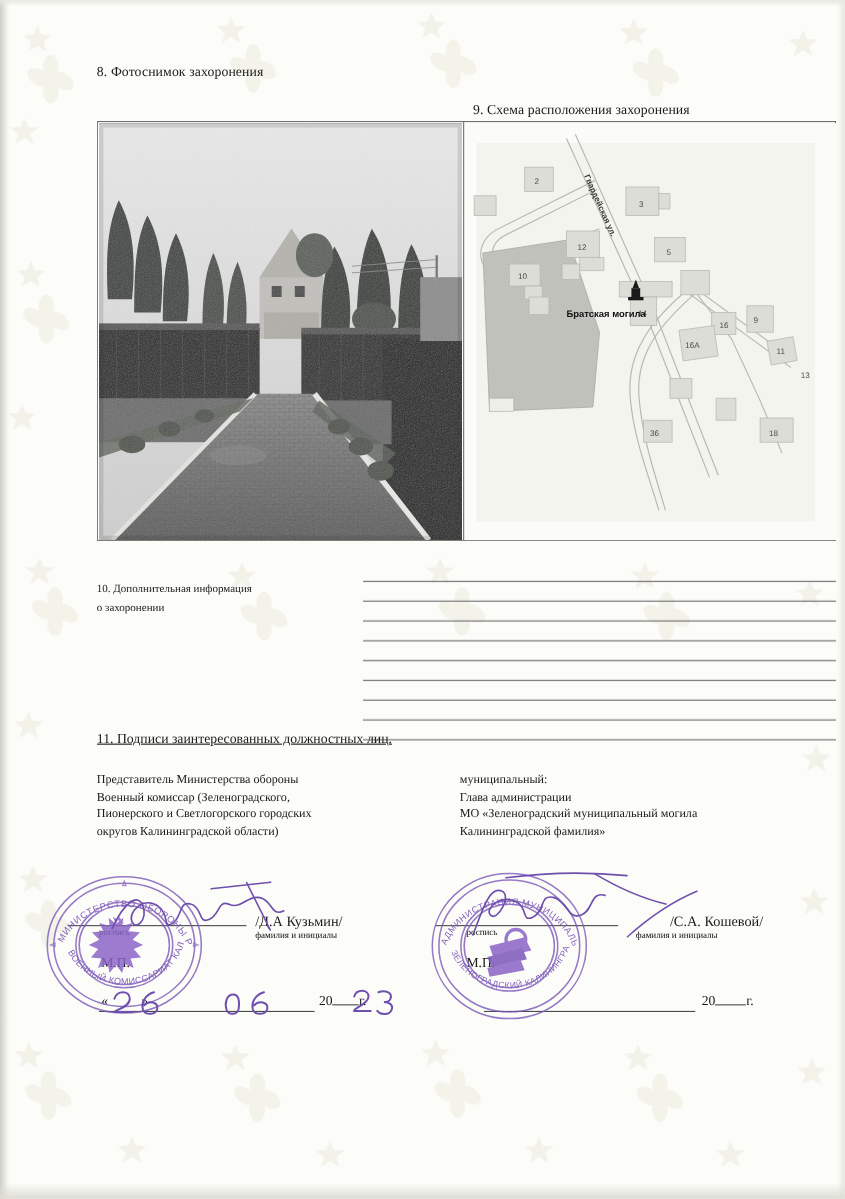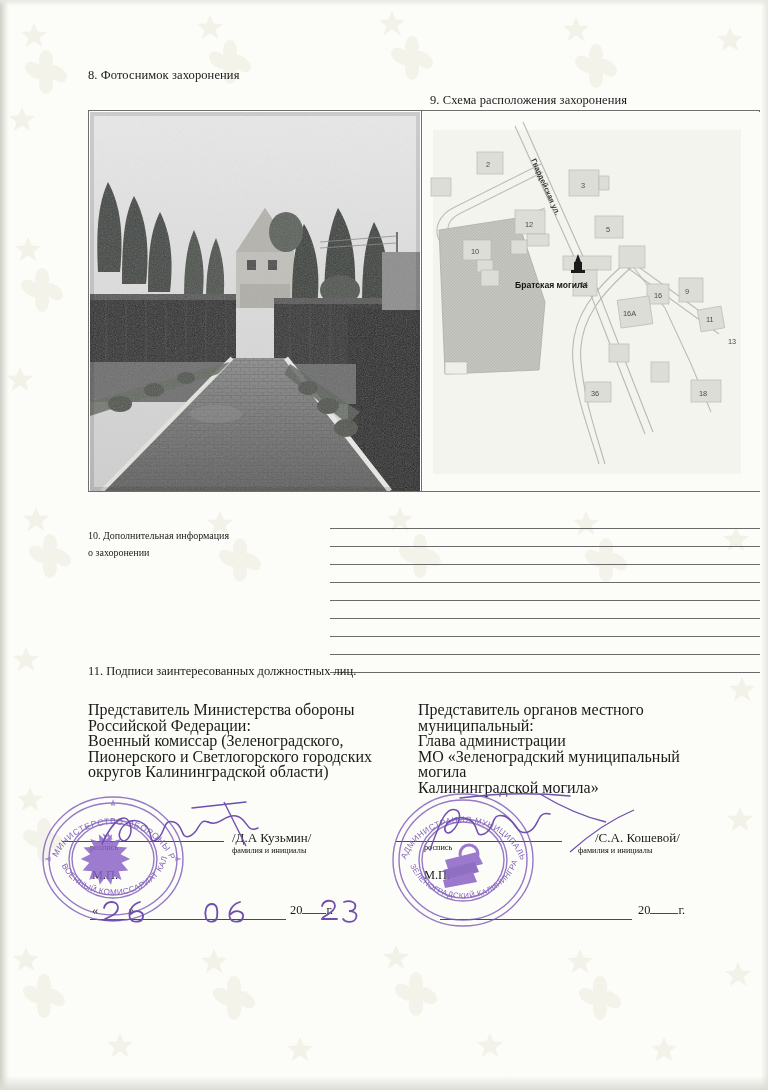--- a/index.html
+++ b/index.html
@@ -18,21 +18,21 @@
      background:linear-gradient(90deg,#cfcfc8,#f2f2ec 70%,rgba(255,255,255,0));}
   #edgeR{position:absolute;right:0;top:0;width:7px;height:1090px;
      background:linear-gradient(270deg,#e6e6df,rgba(255,255,255,0));}
   #edgeT{position:absolute;left:0;top:0;width:768px;height:6px;
      background:linear-gradient(180deg,#e8e8e1,rgba(255,255,255,0));}
   #edgeB{position:absolute;left:0;bottom:0;width:768px;height:14px;
      background:linear-gradient(0deg,#dcdcd4,rgba(255,255,255,0));}
 
   
   .hdr{position:absolute;font-size:12.5px;letter-spacing:.1px;white-space:nowrap;}
-  #h8{left:88px;top:68px;}
+  #h8{left:88px;top:58px;}
   #h9{left:430px;top:74px;margin-top:19px;}
 
   
   #frame{position:absolute;left:88px;top:110px;width:672px;height:382px;
      border:1px solid #6e6e6e;box-sizing:border-box;background:#fefefd;}
   #vdiv{position:absolute;left:332px;top:0;width:1px;height:380px;background:#6e6e6e;}
 
   
   #photo{position:absolute;left:1px;top:1px;width:330px;height:379px;overflow:hidden;background:#8e8e8e;}
   #photoSvg{position:absolute;left:0;top:0;}
@@ -43,24 +43,24 @@
   .bno{font-family:"Liberation Sans",sans-serif;font-size:7.4px;fill:#4b4b4b;}
   .streetlbl{font-family:"Liberation Sans",sans-serif;font-size:7.6px;fill:#3a3a3a;font-weight:bold;}
   .gravelbl{font-family:"Liberation Sans",sans-serif;font-size:8.6px;fill:#141414;font-weight:bold;}
 
   
   #s10{position:absolute;left:88px;top:527px;font-size:10px;line-height:17px;}
   #rules{position:absolute;left:330px;top:528px;width:430px;}
   .rule{height:1px;background:#6a6a6a;margin-bottom:17px;}
 
   
-  #h11{position:absolute;left:88px;top:664px;font-size:12.5px;}
-
-  
-  .sigcol{position:absolute;top:702px;width:310px;font-size:16px;line-height:15.6px;}
+  #h11{position:absolute;left:88px;top:664px;font-size:12.5px;text-decoration:underline;}
+
+  
+  .sigcol{position:absolute;top:702px;width:310px;font-size:11px;line-height:15.6px;}
   #colL{left:88px;}
   #colR{left:418px;}
   .sigline{position:absolute;height:1px;background:#4a4a4a;}
   .undercap{position:absolute;font-size:8.2px;font-family:Liberation Serif, serif;color:#111;}
   .namecap{position:absolute;font-size:13px;}
   .mp{position:absolute;font-size:12.4px;}
   .dateline{position:absolute;font-size:12.4px;white-space:nowrap;}
   .dline{position:absolute;height:1px;background:#4a4a4a;}
 
   
@@ -349,21 +349,20 @@
     <div class="rule"></div>
     <div class="rule"></div>
     <div class="rule"></div>
     <div class="rule"></div>
   </div>
 
   <div id="h11">11. Подписи заинтересованных  должностных лиц.</div>
 
   <div class="sigcol" id="colL">
     <div>Представитель Министерства обороны</div>
-    <div>Российской Федерации:</div>
     <div>Военный комиссар (Зеленоградского,</div>
     <div>Пионерского и Светлогорского городских</div>
     <div>округов Калининградской области)</div>
   </div>
   <div class="sigline" style="left:62px;top:841px;width:162px;"></div>
   <div class="undercap" style="left:90px;top:843px;">роспись</div>
   <div class="namecap" style="left:232px;top:830px;">/Д.А Кузьмин/</div>
   <div class="undercap" style="left:232px;top:846px;">фамилия и инициалы</div>
   <div class="mp" style="left:92px;top:868px;">М.П.</div>
 
@@ -371,29 +370,28 @@
     <span>«</span>
     <span style="display:inline-block;width:24px;"></span>
     <span>»</span>
   </div>
   <div class="dline" style="left:90px;top:919px;width:196px;"></div>
   <div class="dateline" style="left:290px;top:903px;">
     <span>20</span><span style="display:inline-block;width:24px;border-bottom:1px solid #4a4a4a;"></span><span>г.</span>
   </div>
 
   <div class="sigcol" id="colR">
-    <div>Представитель органов местного</div>
     <div>муниципальный:</div>
     <div>Глава администрации</div>
     <div>МО «Зеленоградский муниципальный могила</div>
-    <div>Калининградской могила»</div>
+    <div>Калининградской фамилия»</div>
   </div>
   <div class="sigline" style="left:396px;top:841px;width:166px;"></div>
   <div class="undercap" style="left:424px;top:843px;">роспись</div>
-  <div class="namecap" style="left:595px;top:830px;text-align:center;">/С.А. Кошевой/</div>
+  <div class="namecap" style="left:609px;top:830px;text-align:center;">/С.А. Кошевой/</div>
   <div class="undercap" style="left:578px;top:846px;">фамилия и инициалы</div>
   <div class="mp" style="left:424px;top:868px;">М.П.</div>
 
   <div class="dline" style="left:440px;top:919px;width:192px;"></div>
   <div class="dateline" style="left:638px;top:903px;">
     <span>20</span><span style="display:inline-block;width:28px;border-bottom:1px solid #4a4a4a;"></span><span>г.</span>
   </div>
 
   <div class="stamp" style="left:38px;top:793px;">
     <svg width="150" height="132" viewBox="0 0 150 132">

